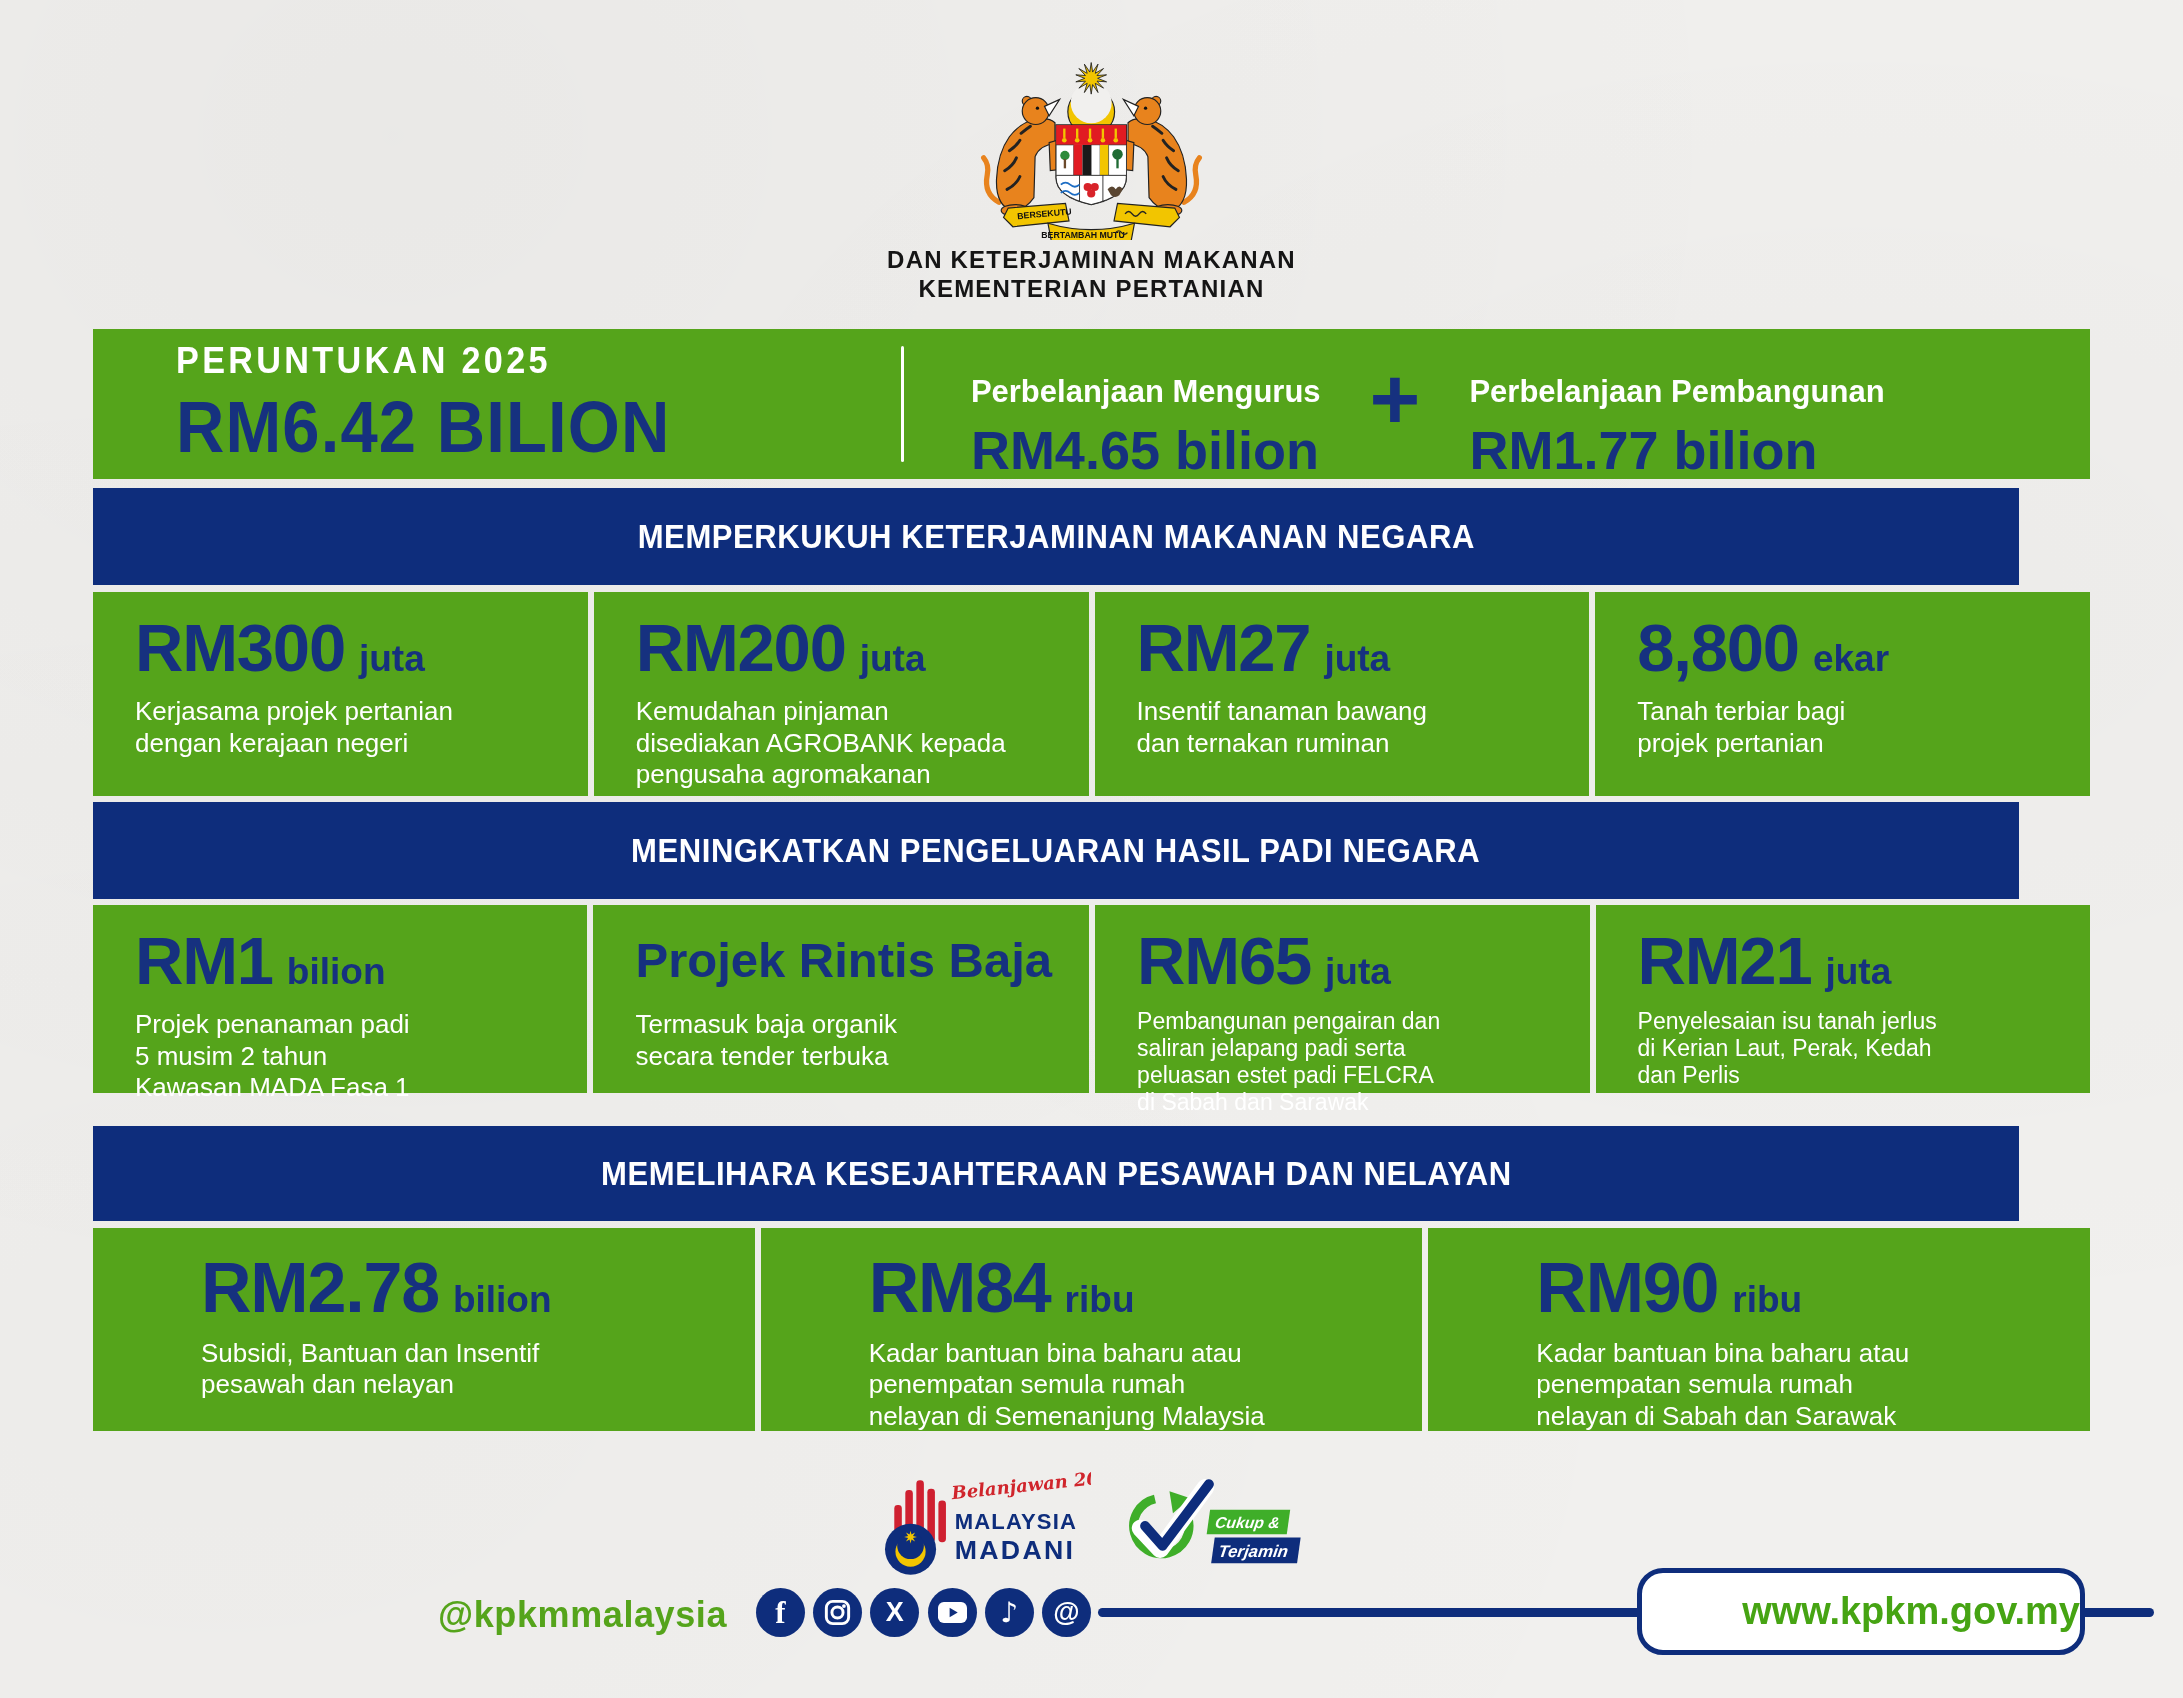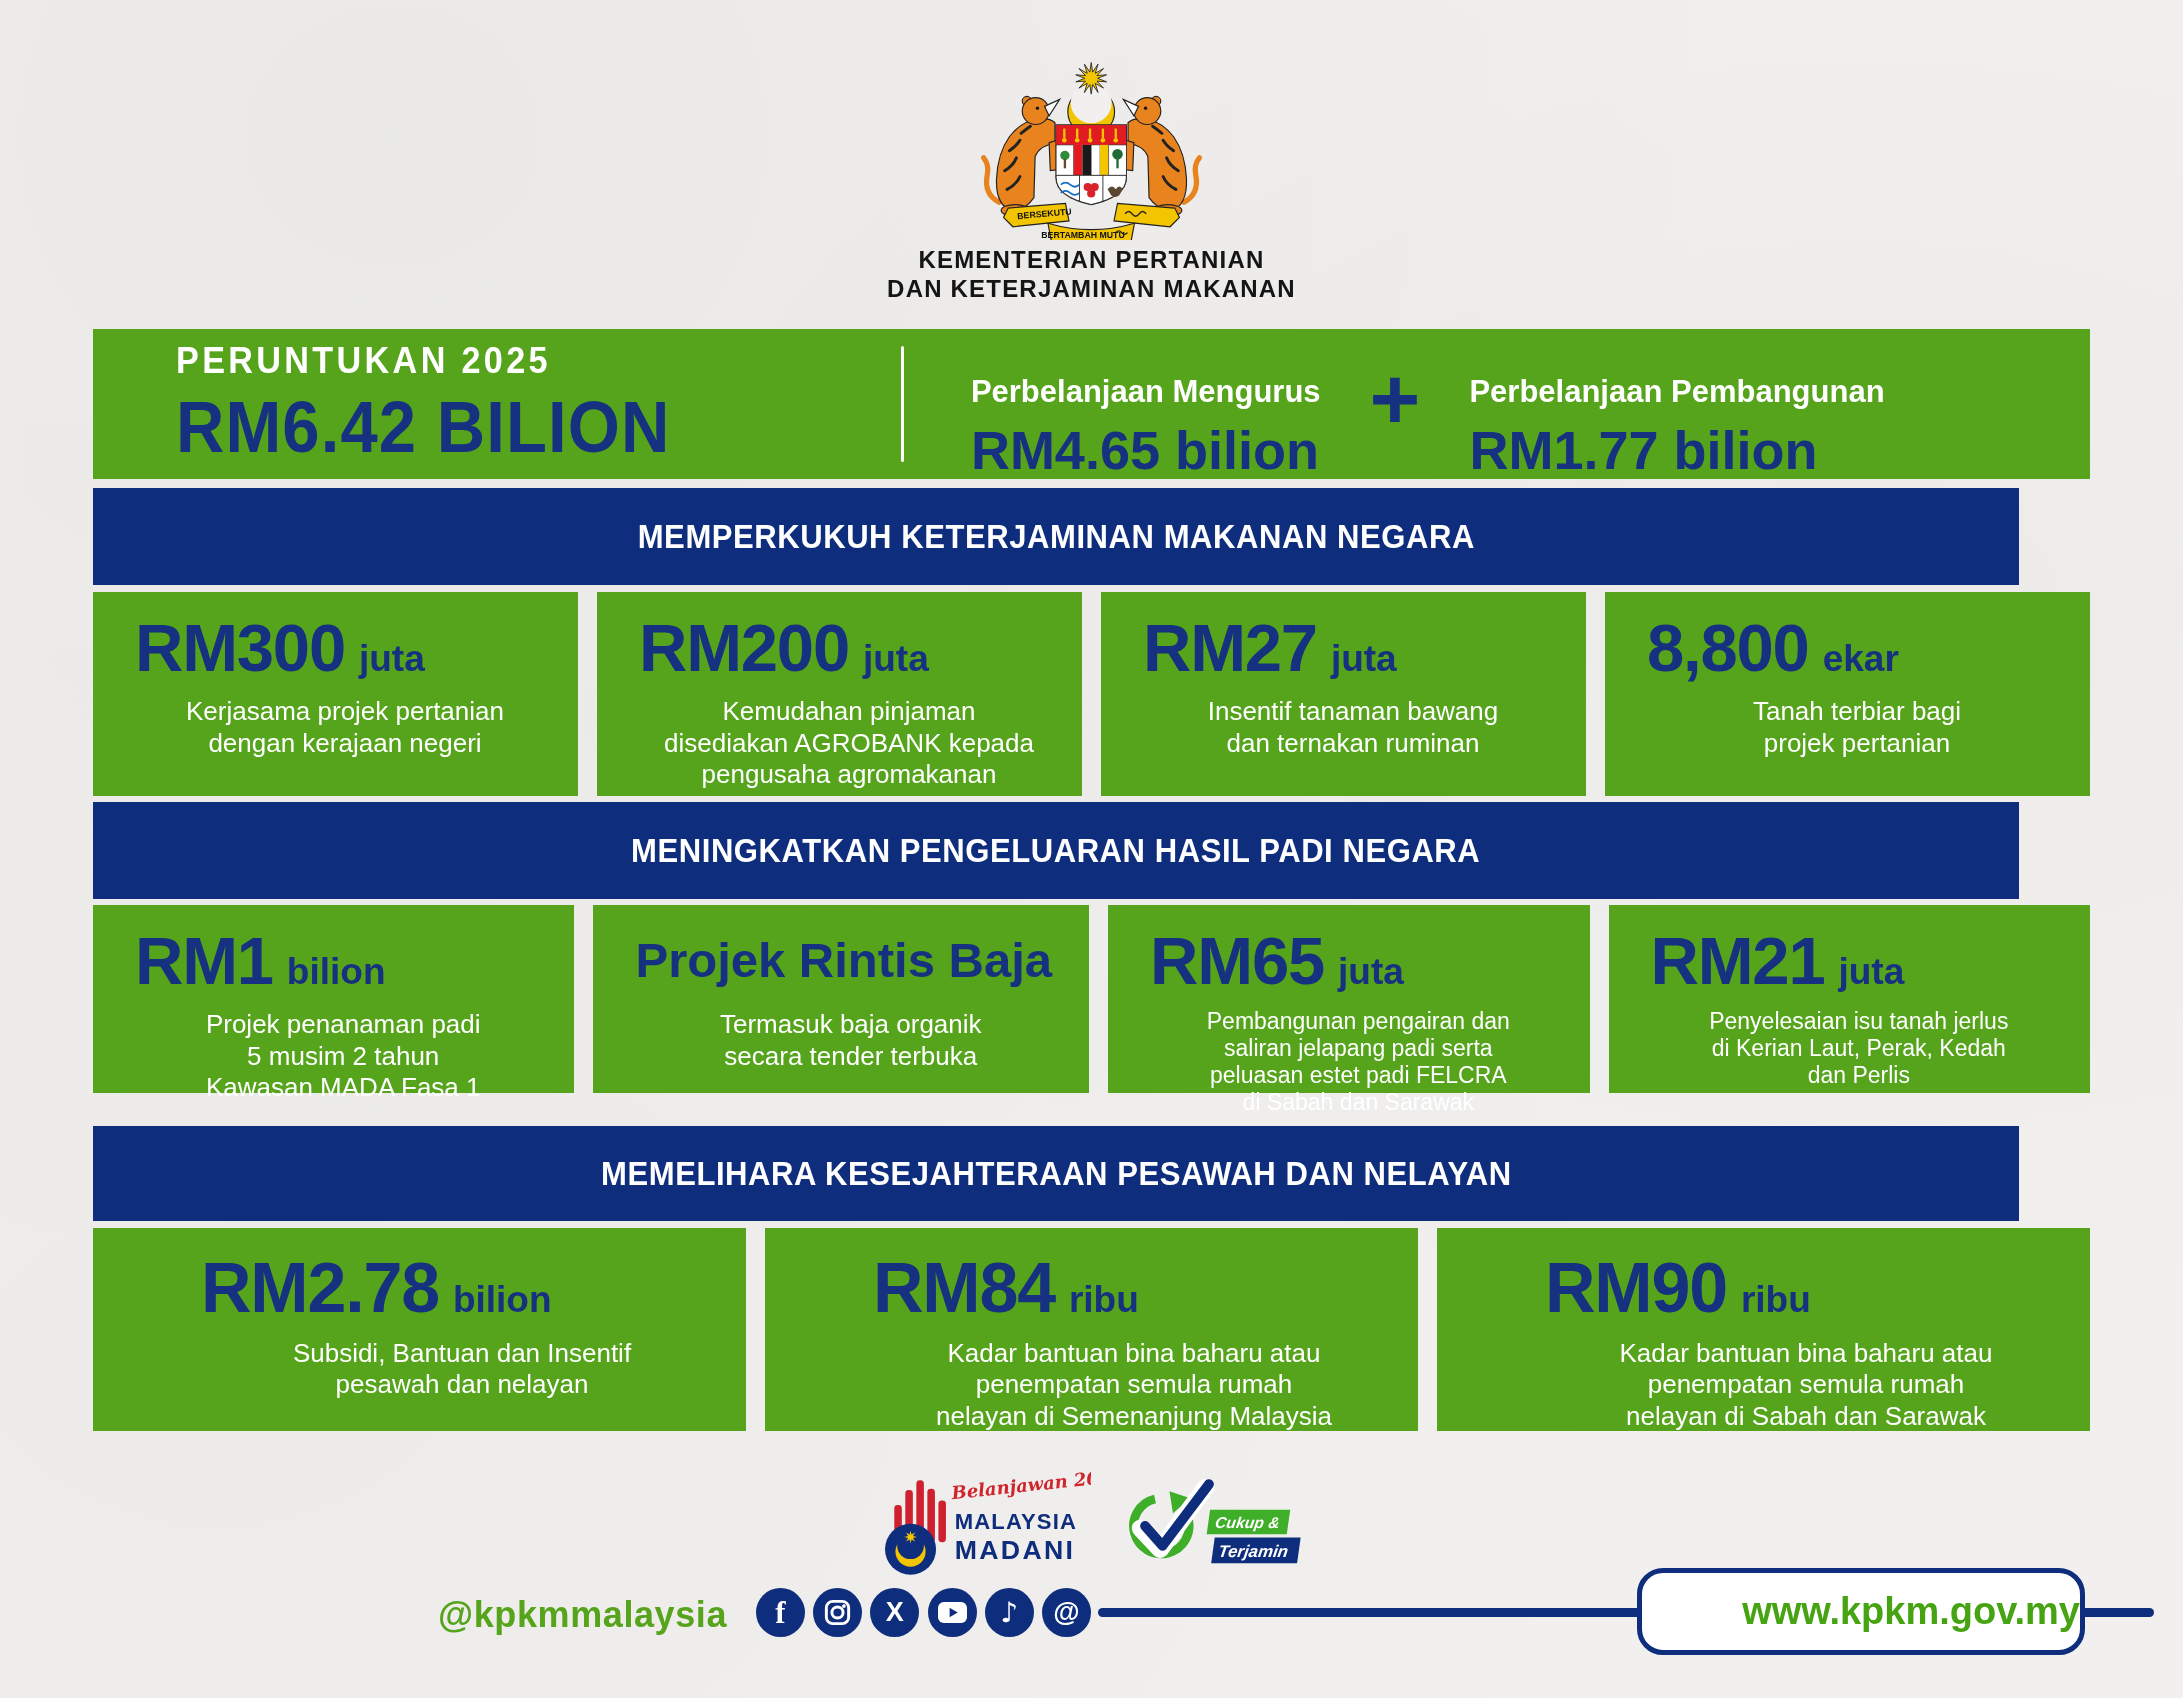--- a/index.html
+++ b/index.html
@@ -32,21 +32,21 @@
   .plus{color:#16317f;font-size:87px;font-weight:bold;line-height:1;margin-top:28px;}
   
   .bar{position:absolute;left:93px;width:1926px;background:#0e2d7c;color:#ffffff;
     display:flex;align-items:center;justify-content:center;}
   .bar-text{font-weight:bold;font-size:33px;letter-spacing:0.6px;display:inline-block;
     transform:scaleX(0.94);}
   #bar1{top:488px;height:97px;}
   #bar2{top:802px;height:97px;}
   #bar3{top:1126px;height:95px;}
   
-  .row{position:absolute;left:93px;width:1997px;display:flex;gap:19px;text-align:center;}
+  .row{position:absolute;left:93px;width:1997px;display:flex;gap:6px;}
   #row1{top:592px;height:204px;}
   #row2{top:905px;height:188px;}
   #row3{top:1228px;height:203px;}
   .card{flex:1;background:#55a41b;box-sizing:border-box;padding:22px 23px 0 42px;}
   #row3 .card{padding-left:108px;padding-top:24.5px;}
   .card-num{color:#16317f;display:flex;align-items:baseline;gap:14px;line-height:1;}
   .card-value{font-size:67px;font-weight:bold;letter-spacing:-1.2px;white-space:nowrap;}
   #row3 .card-value{font-size:70px;}
   .card-unit{font-size:37px;font-weight:bold;}
   .card-desc{color:#ffffff;font-size:26px;line-height:1.22;margin-top:15px;white-space:pre-line;}
@@ -135,22 +135,22 @@
     <path d="M50,262 L148,254 L154,284 L58,294 L42,278 Z" fill="#f2c500" stroke="#222222" stroke-width="2"></path>
     <text x="66" y="281" transform="rotate(-5 66 281)" font-size="15" font-weight="bold" fill="#111111">BERSEKUTU</text>
     <path d="M335,262 L237,254 L231,284 L327,294 L343,278 Z" fill="#f2c500" stroke="#222222" stroke-width="2"></path>
     <path d="M250,272 q6,-8 12,0 q6,8 12,0 q6,-8 12,0" stroke="#222222" stroke-width="2.5" fill="none"></path>
     <path d="M118,288 Q192,310 266,288 L260,320 Q192,340 124,320 Z" fill="#f2c500" stroke="#222222" stroke-width="2"></path>
     <text x="178" y="314" text-anchor="middle" font-size="15" font-weight="bold" fill="#111111">BERTAMBAH MUTU</text>
     <path d="M234,304 q5,-6 10,0 q5,6 10,0" stroke="#222222" stroke-width="2.5" fill="none"></path>
   </svg>
 
   <div class="ministry">
+    <div>DAN KETERJAMINAN MAKANAN</div>
     <div>KEMENTERIAN PERTANIAN</div>
-    <div>DAN KETERJAMINAN MAKANAN</div>
   </div>
 
   <div class="banner">
     <div class="banner-left">
       <div class="banner-label">PERUNTUKAN 2025</div>
       <div class="banner-total">RM6.42 BILION</div>
     </div>
     <div class="banner-divider"></div>
     <div class="banner-right">
       <div class="exp-col">

